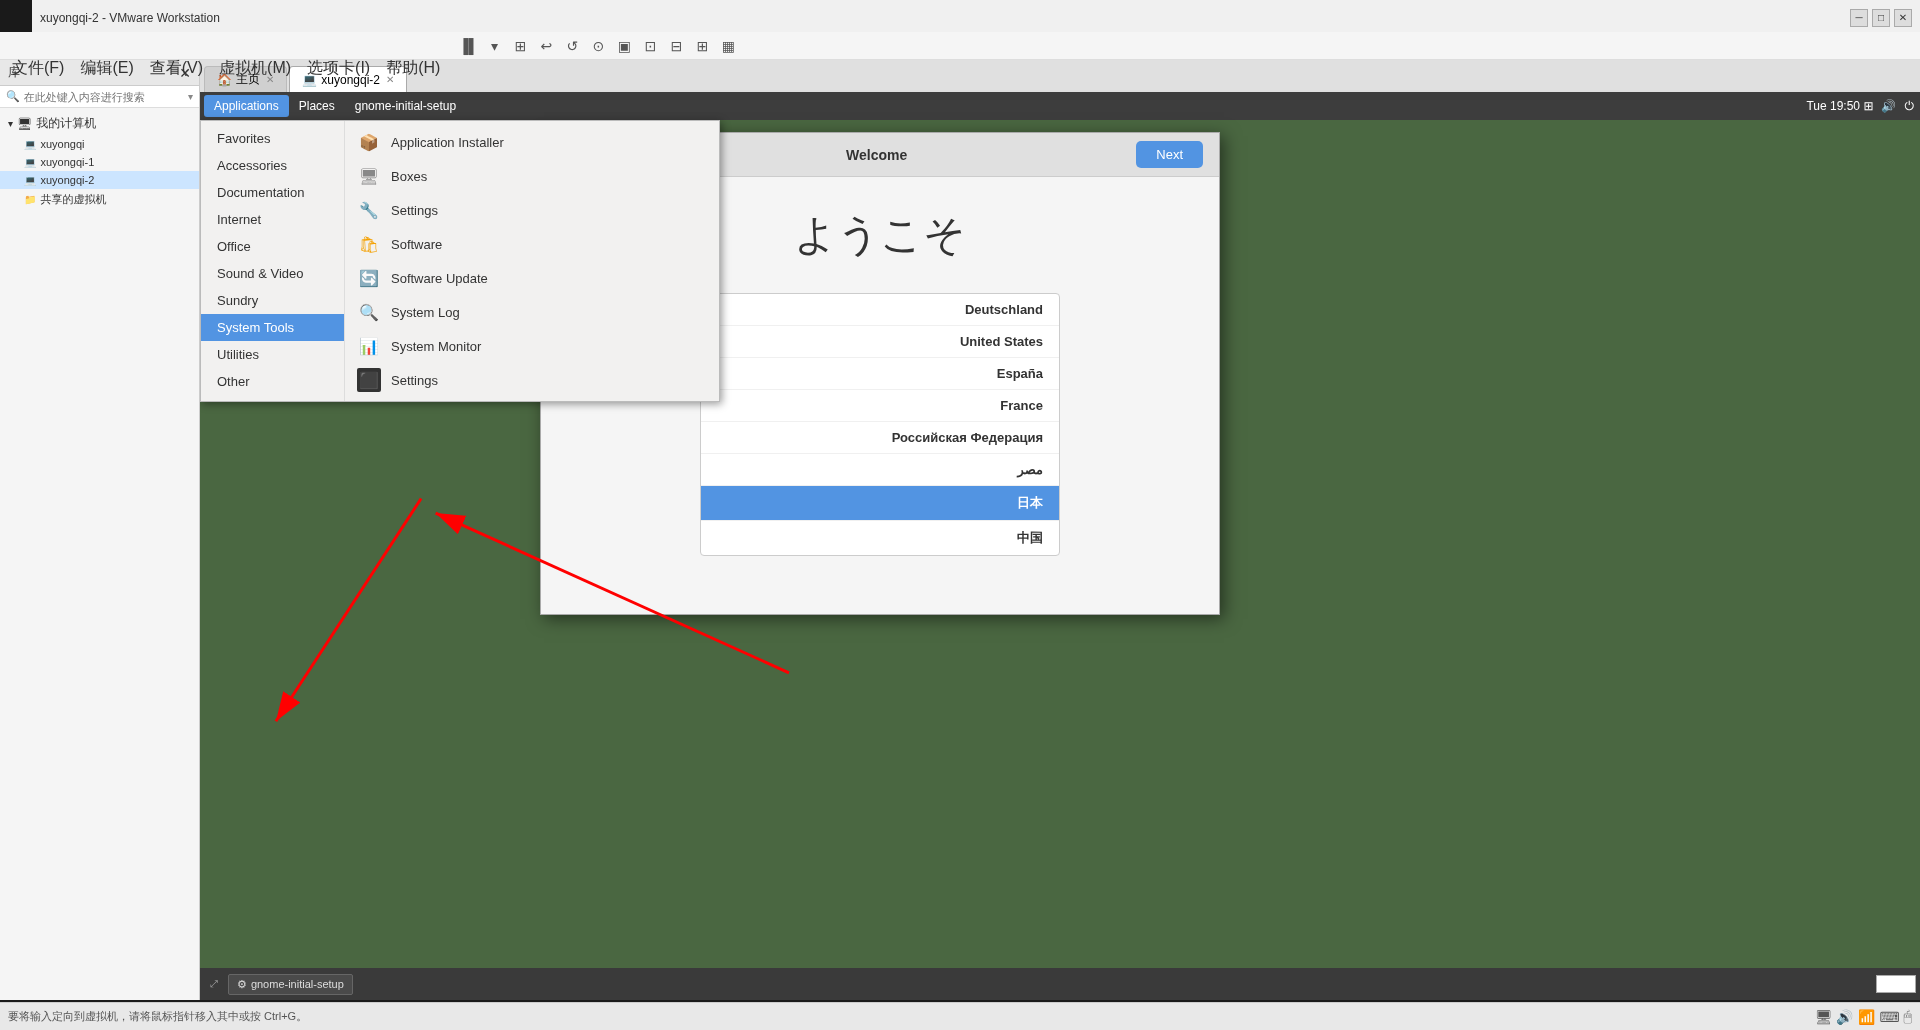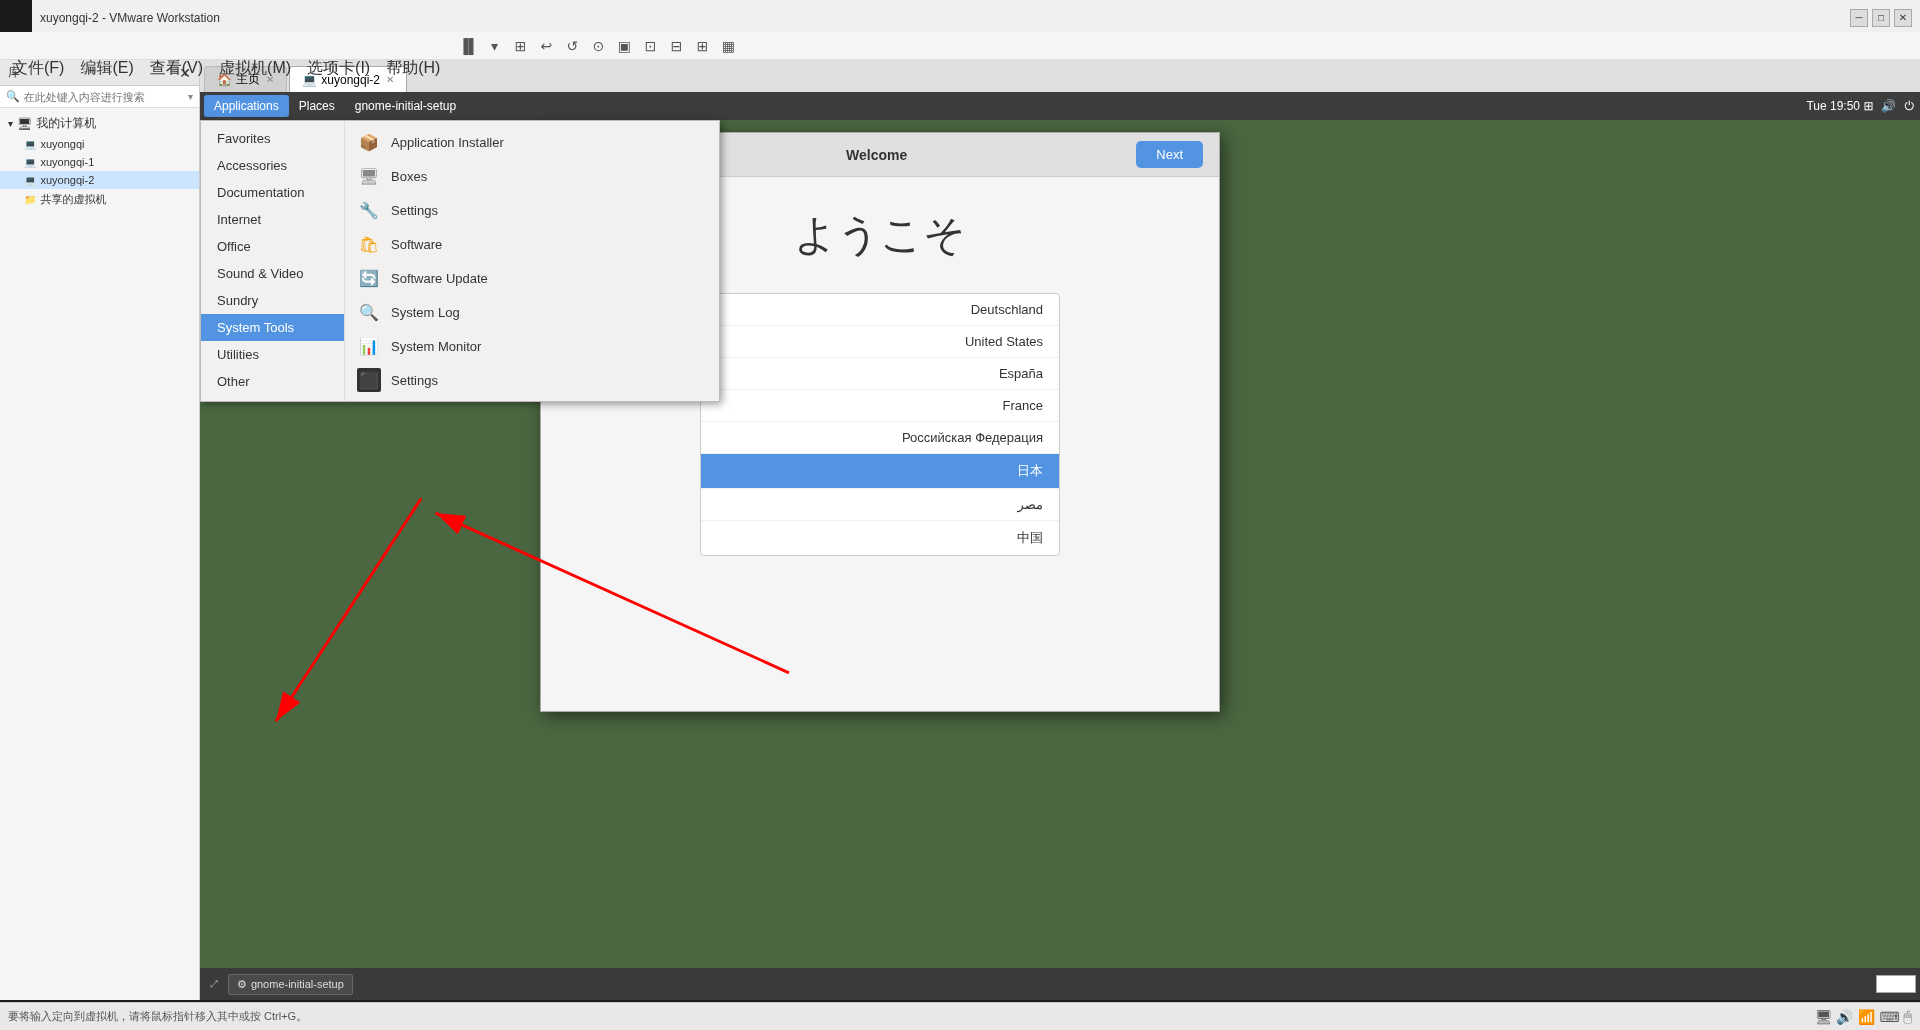--- a/index.html
+++ b/index.html
@@ -284,21 +284,21 @@
     .icon-softupdate { color: #e08000; }
     .icon-syslog { color: #5294e2; }
     .icon-sysmonitor { color: #4caf50; }
     .icon-terminal { color: #333; }
 
     
     .gnome-setup {
       position: absolute;
       top: 40px; left: 340px;
       width: 680px;
-      height: 580px;
+      height: 483px;
       background: #f5f5f5;
       border: 1px solid #aaa;
       box-shadow: 4px 4px 16px rgba(0,0,0,0.5);
     }
     .gnome-setup-header {
       background: #e0e0e0;
       padding: 8px 16px;
       display: flex;
       align-items: center;
       justify-content: space-between;
@@ -339,20 +339,21 @@
       border-radius: 4px;
       overflow: hidden;
     }
     .lang-item {
       padding: 8px 16px;
       font-size: 13px;
       color: #333;
       border-bottom: 1px solid #f0f0f0;
       text-align: right;
       cursor: pointer;
+      font-weight: bold;
     }
     .lang-item:last-child { border-bottom: none; }
     .lang-item.selected { background: #5294e2; color: #fff; }
 
     
     .guest-taskbar {
       position: absolute;
       bottom: 0; left: 0; right: 0;
       height: 32px;
       background: #3a3a3a;
@@ -596,22 +597,22 @@
         <button class="next-btn">Next</button>
       </div>
       <div class="gnome-setup-body">
         <div class="welcome-text">ようこそ</div>
         <div class="lang-list">
           <div class="lang-item">Deutschland</div>
           <div class="lang-item">United States</div>
           <div class="lang-item">España</div>
           <div class="lang-item">France</div>
           <div class="lang-item">Российская Федерация</div>
+          <div class="lang-item">مصر</div>
           <div class="lang-item selected">日本</div>
-          <div class="lang-item">مصر</div>
           <div class="lang-item">中国</div>
         </div>
       </div>
     </div>
 
     <div class="guest-taskbar">
       <div class="taskbar-resize-btn">⤢</div>
       <div class="taskbar-task">
         <span>⚙</span>
         <span>gnome-initial-setup</span>

